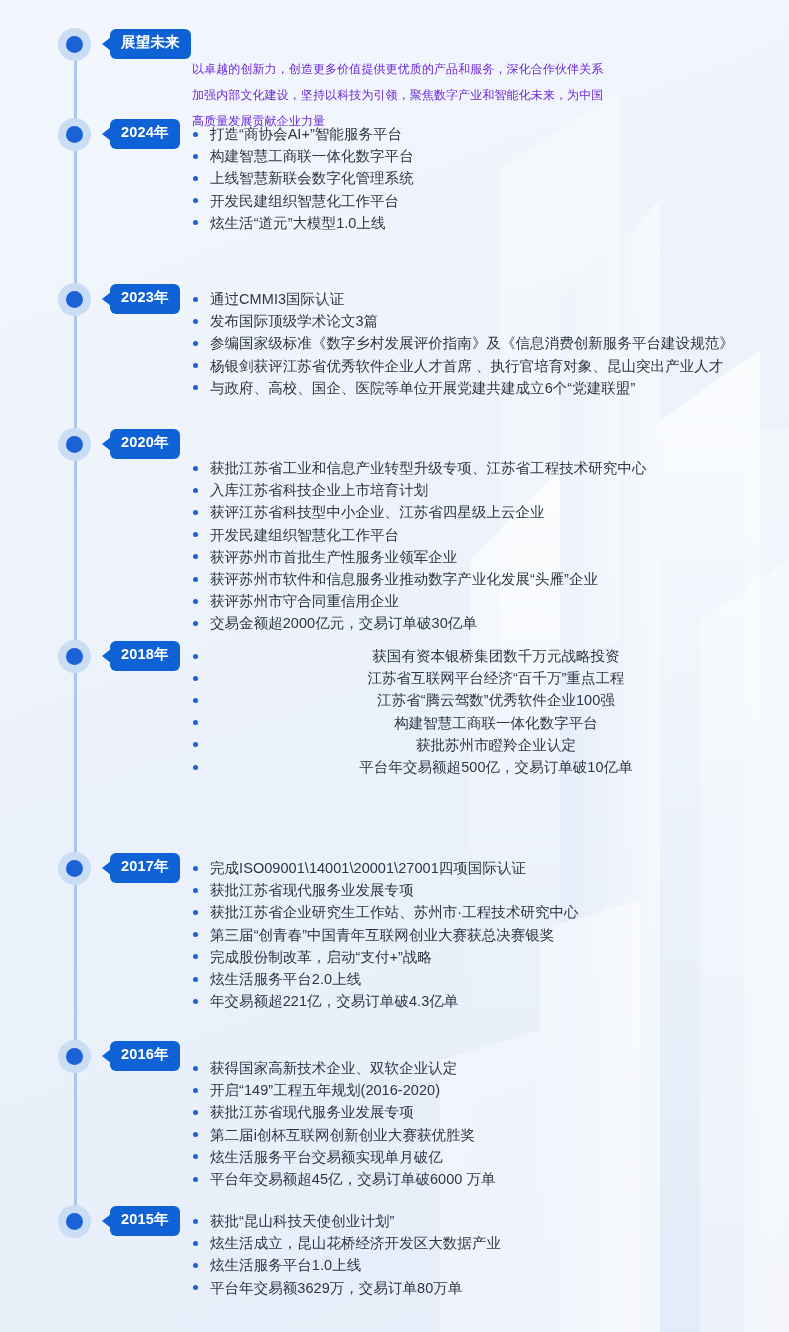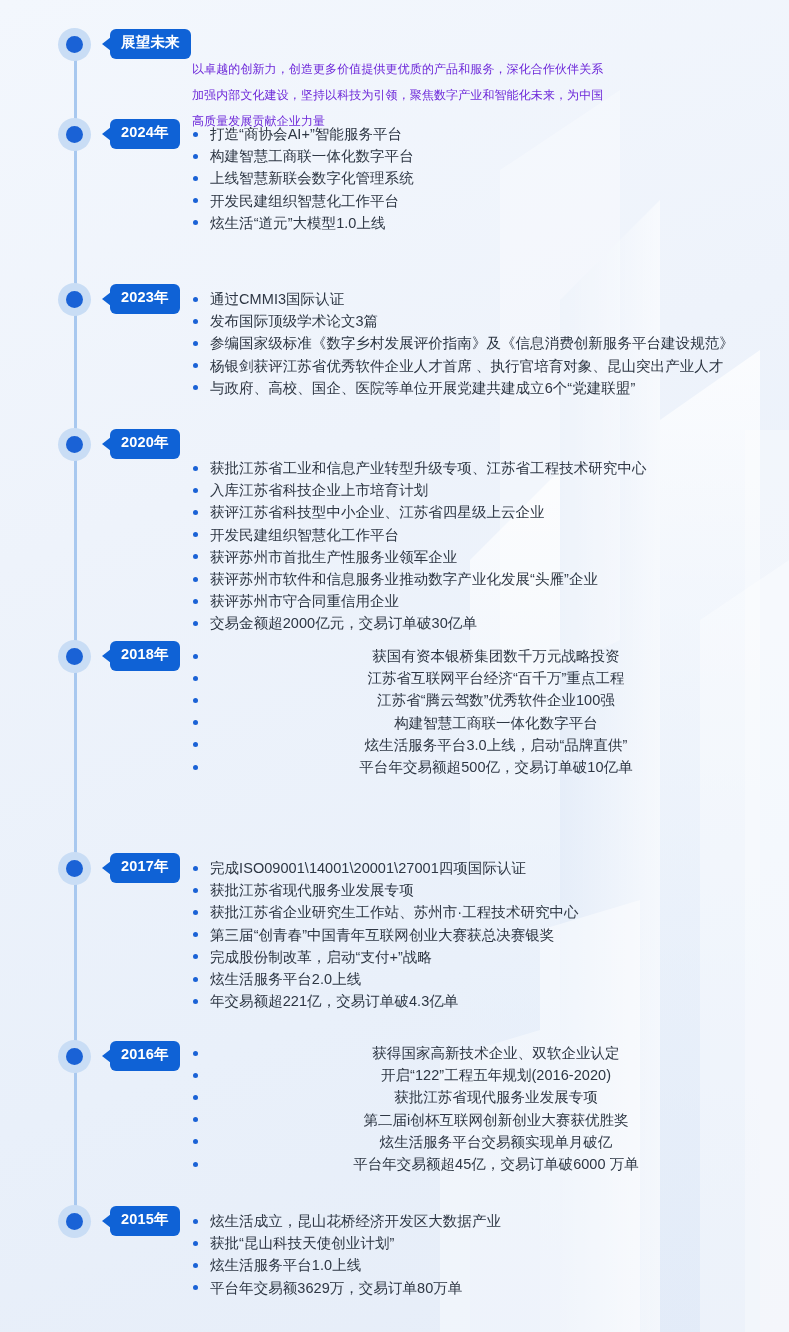--- a/index.html
+++ b/index.html
@@ -233,21 +233,21 @@
 
   <div class="entry" style="top:640px;">
     <div class="dot"></div>
     <div class="badge">2018年</div>
     <div class="content" style="top:5px;text-align:center;">
       <ul class="bullets">
         <li>获国有资本银桥集团数千万元战略投资</li>
         <li>江苏省互联网平台经济“百千万”重点工程</li>
         <li>江苏省“腾云驾数”优秀软件企业100强</li>
         <li>构建智慧工商联一体化数字平台</li>
-        <li>炫生活服务平台3.0上线，启动“品牌直供”</li>
+        <li>获批苏州市瞪羚企业认定</li>
         <li>平台年交易额超500亿，交易订单破10亿单</li>
       </ul>
     </div>
   </div>
 
   <div class="entry" style="top:852px;">
     <div class="dot"></div>
     <div class="badge">2017年</div>
     <div class="content" style="top:5px;">
       <ul class="bullets">
@@ -258,38 +258,38 @@
         <li>完成股份制改革，启动“支付+”战略</li>
         <li>炫生活服务平台2.0上线</li>
         <li>年交易额超221亿，交易订单破4.3亿单</li>
       </ul>
     </div>
   </div>
 
   <div class="entry" style="top:1040px;">
     <div class="dot"></div>
     <div class="badge">2016年</div>
-    <div class="content" style="top:2px;text-align:center;">
+    <div class="content" style="top:17px;">
       <ul class="bullets">
         <li>获得国家高新技术企业、双软企业认定</li>
-        <li>开启“122”工程五年规划(2016-2020)</li>
+        <li>开启“149”工程五年规划(2016-2020)</li>
         <li>获批江苏省现代服务业发展专项</li>
         <li>第二届i创杯互联网创新创业大赛获优胜奖</li>
         <li>炫生活服务平台交易额实现单月破亿</li>
         <li>平台年交易额超45亿，交易订单破6000 万单</li>
       </ul>
     </div>
   </div>
 
   <div class="entry" style="top:1205px;">
     <div class="dot"></div>
     <div class="badge">2015年</div>
     <div class="content" style="top:5px;">
       <ul class="bullets">
+        <li>获批“昆山科技天使创业计划”</li>
         <li>炫生活成立，昆山花桥经济开发区大数据产业</li>
-        <li>获批“昆山科技天使创业计划”</li>
         <li>炫生活服务平台1.0上线</li>
         <li>平台年交易额3629万，交易订单80万单</li>
       </ul>
     </div>
   </div>
 
 </div>
 
 </body></html>

